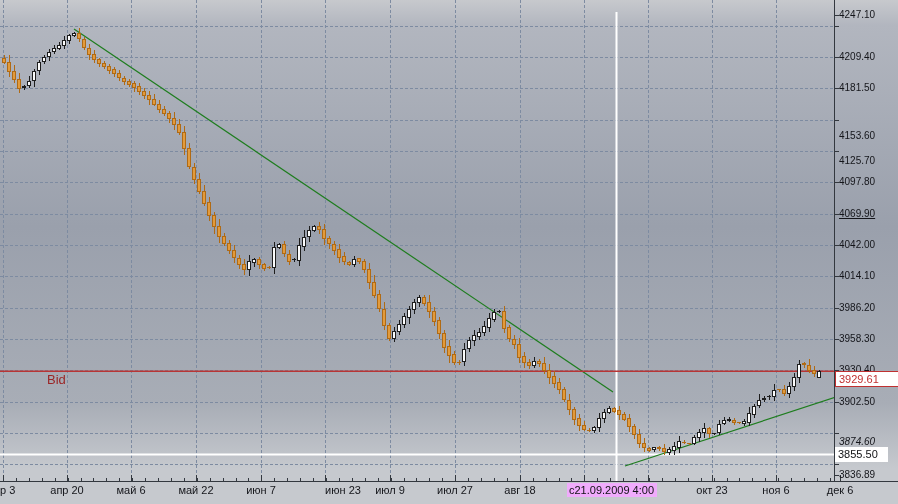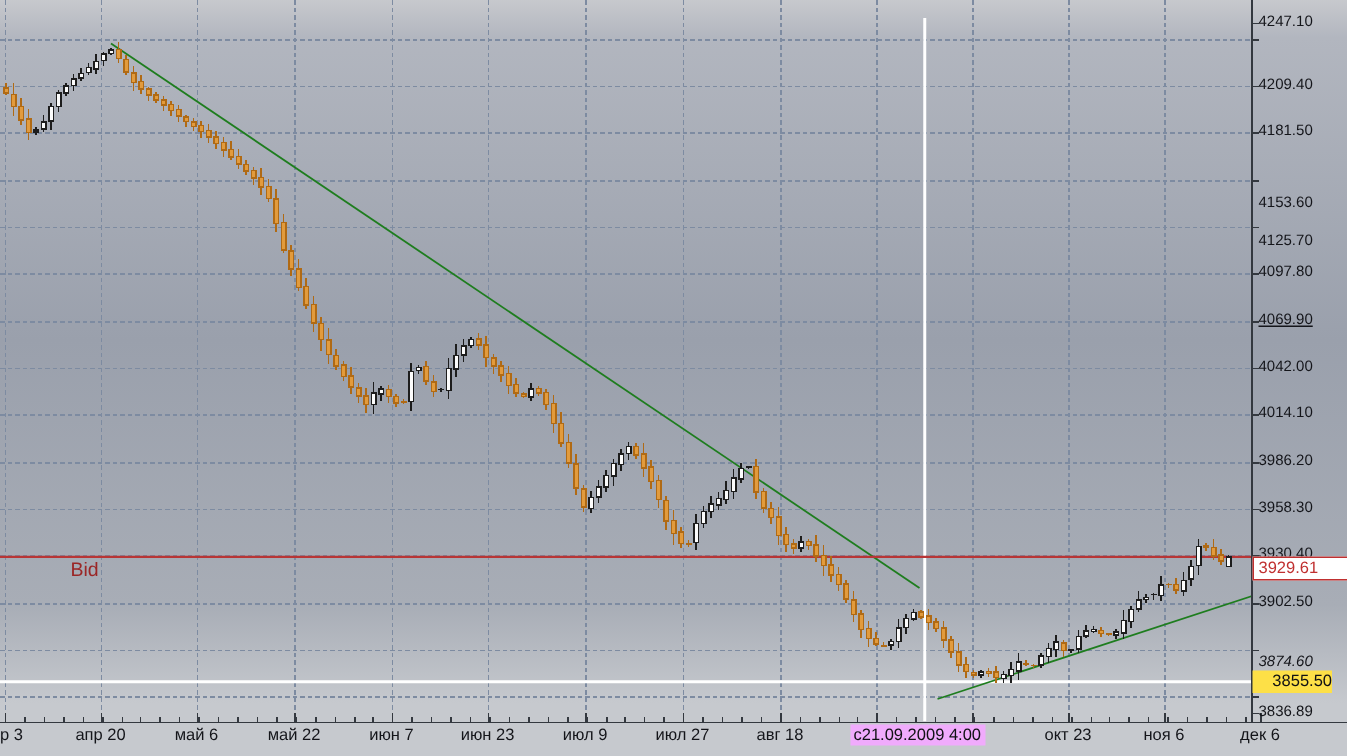--- a/index.html
+++ b/index.html
@@ -8,21 +8,21 @@
   .stage svg{position:absolute;left:0;top:0;}
   .overlay{position:absolute;white-space:nowrap;}
   #title-bar{left:2px;top:1px;font-size:11.5px;color:#1c1ca0;letter-spacing:0;}
   #title-bar .q{margin-left:9px;}
   #bid-label{left:2px;font-size:13px;color:#9b2626;margin-left:45px;}
   .ylab{position:absolute;left:839px;font-size:10px;color:#14151a;height:12px;line-height:12px;}
   .xlab{position:absolute;top:484px;font-size:11px;color:#14151a;height:13px;line-height:13px;transform:translateX(-50%);}
   .xlab.noc{transform:none;}
   .tag{position:absolute;font-size:11px;line-height:14px;height:14px;padding-left:3px;box-sizing:content-box;}
   #bid-tag{left:835px;width:60px;background:#ffffff;border:1px solid #c03030;color:#c03030;}
-  #hline-tag{left:835px;width:50px;background:#fde047;color:#101114;height:15px;line-height:15px;text-align:right;}
+  #hline-tag{left:835px;width:50px;background:#ffffff;color:#101114;height:15px;line-height:15px;}
   #vline-tag{left:567px;top:483px;width:88px;background:#f0abfc;color:#101114;position:absolute;
              font-size:11px;line-height:14px;height:14px;padding-left:2px;}
 </style>
 </head>
 <body>
 
 <div class="stage">
 
   <svg id="chart-svg" width="898" height="504" viewBox="0 0 898 504" xmlns="http://www.w3.org/2000/svg">
     <defs>
@@ -530,21 +530,21 @@
       <div class="ylab" style="top: 436px; font-style: italic;">3874.60</div>
       <div class="ylab" style="top: 8.66069px;">4247.10</div>
       <div class="ylab" style="top: 469.351px;">3836.89</div>
     </div>
   <div id="x-axis">
       <div class="xlab noc" style="left: 0px;">р 3</div>
       <div class="xlab" style="left: 67px;">апр 20</div>
       <div class="xlab" style="left: 131px;">май 6</div>
       <div class="xlab" style="left: 196px;">май 22</div>
       <div class="xlab" style="left: 261px;">июн 7</div>
-      <div class="xlab" style="left: 325px;">июн 23</div>
+      <div class="xlab" style="left: 343px;">июн 23</div>
       <div class="xlab" style="left: 390px;">июл 9</div>
       <div class="xlab" style="left: 455px;">июл 27</div>
       <div class="xlab" style="left: 520px;">авг 18</div>
       <div class="xlab" style="left: 712px;">окт 23</div>
       <div class="xlab" style="left: 776px;">ноя 6</div>
       <div class="xlab" style="left: 840px;">дек 6</div>
     </div>
 
   <div id="bid-tag" class="tag" style="top: 371.021px;">3929.61</div>
   <div id="hline-tag" class="tag" style="top: 446.95px;">3855.50</div>

